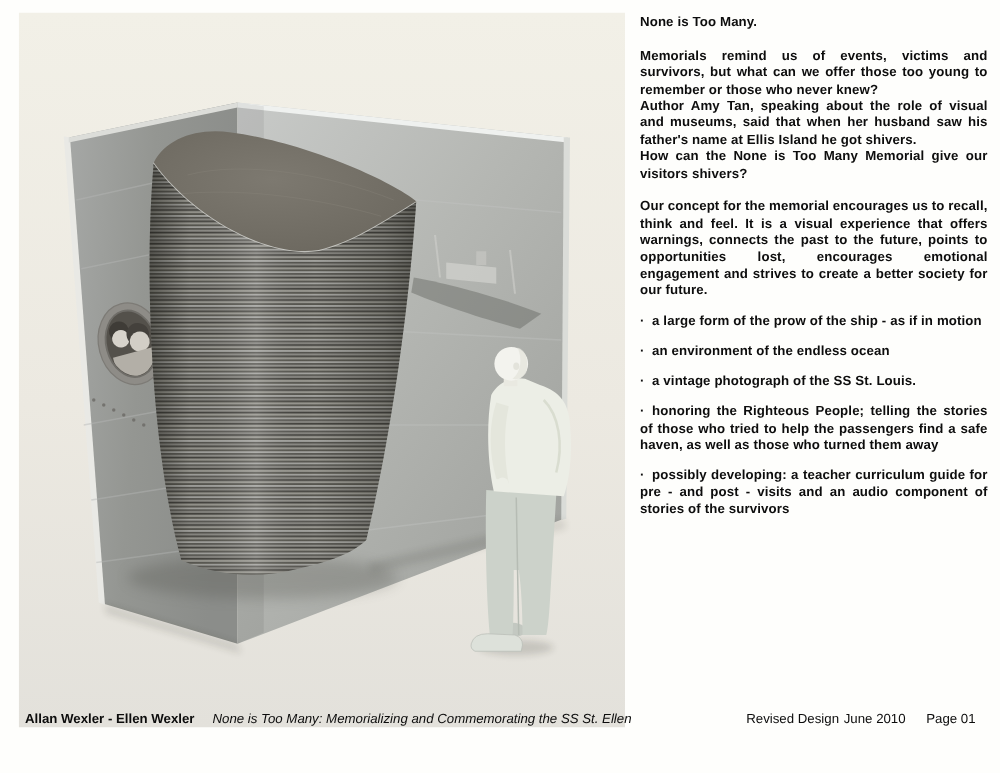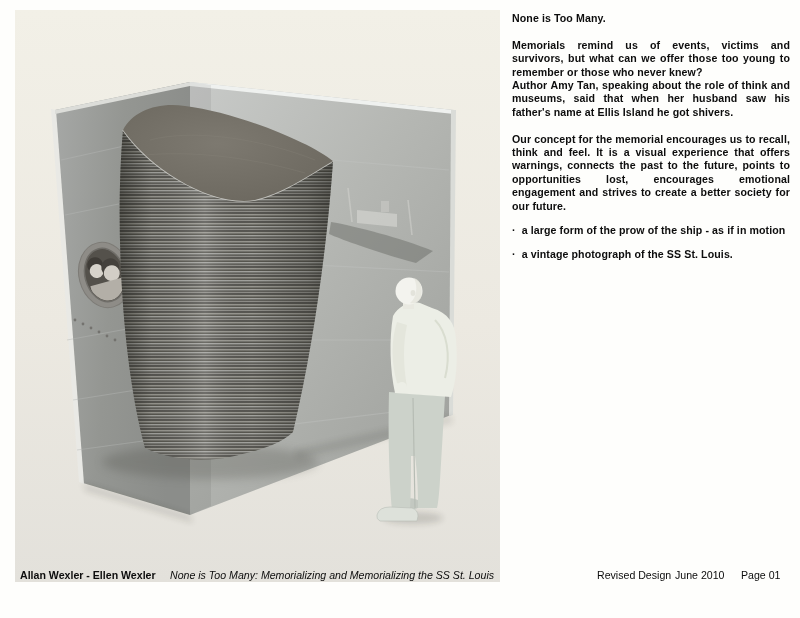--- a/index.html
+++ b/index.html
@@ -164,30 +164,34 @@
         <path d="M399,268 C406,270 408,278 406,288 C403,293 398,294 395,293 C402,288 403,276 399,268 Z" fill="#e2e2da" opacity="0.7"></path>
         <ellipse cx="398" cy="283" rx="2.4" ry="3" fill="#e3e3db"></ellipse>
       </g>
     </svg>
   </figure>
 
   <section class="col">
     <p>None is Too Many.</p>
 
     <p class="gap">Memorials remind us of events, victims and survivors, but what can we offer those too young to remember or those who never knew?</p>
-    <p>Author Amy Tan, speaking about the role of think and museums, said that when her husband saw his father's name at Ellis Island he got shivers.</p>
+    <p>Author Amy Tan, speaking about the role of visual and museums, said that when her husband saw his father's name at Ellis Island he got shivers.</p>
+    <p>How can the None is Too Many Memorial give our visitors shivers?</p>
 
     <p class="gap">Our concept for the memorial encourages us to recall, think and feel. It is a visual experience that offers warnings, connects the past to the future, points to opportunities lost, encourages emotional engagement and strives to create a better society for our future.</p>
 
 
     <p class="bullet"><span class="dot">·</span><span>a large form of the prow of the ship -  as if in motion</span></p>
+    <p class="bullet"><span class="dot">·</span><span>an environment of the endless ocean</span></p>
     <p class="bullet"><span class="dot">·</span><span>a vintage photograph of the SS St. Louis.</span></p>
+    <p class="bullet"><span class="dot">·</span><span>honoring the  Righteous People; telling the stories of those who tried to help the passengers find a safe haven, as well as those who turned them away</span></p>
+    <p class="bullet"><span class="dot">·</span><span>possibly developing: a teacher curriculum guide for pre - and post - visits and an audio component of stories of the survivors</span></p>
   </section>
 
   <footer>
     <span class="f f-auth">Allan Wexler - Ellen Wexler</span>
-    <span class="f f-title">None is Too Many: Memorializing and Memorializing the SS St. Louis</span>
+    <span class="f f-title">None is Too Many: Memorializing and Commemorating the SS St. Ellen</span>
     <span class="f f-rev">Revised Design</span>
     <span class="f f-date">June 2010</span>
     <span class="f f-page">Page 01</span>
   </footer>
 
 </div>
 
 </body></html>

